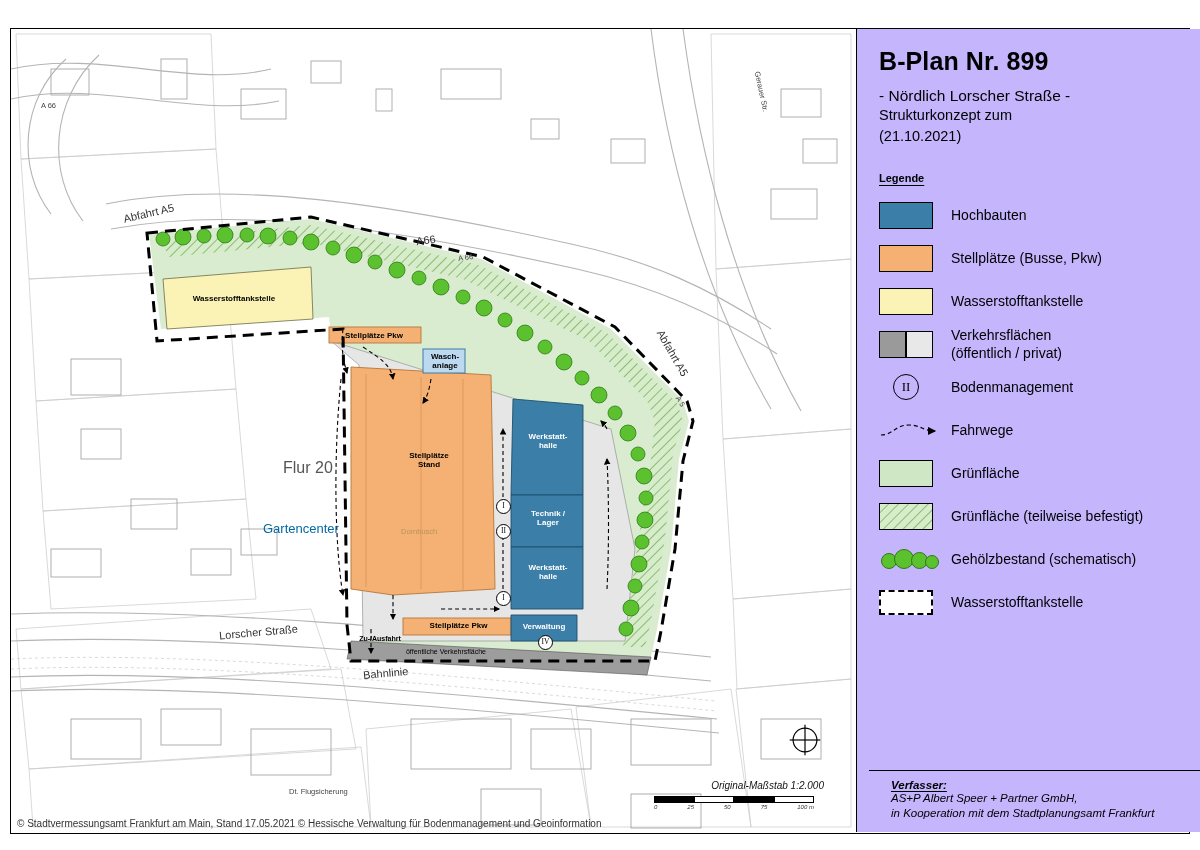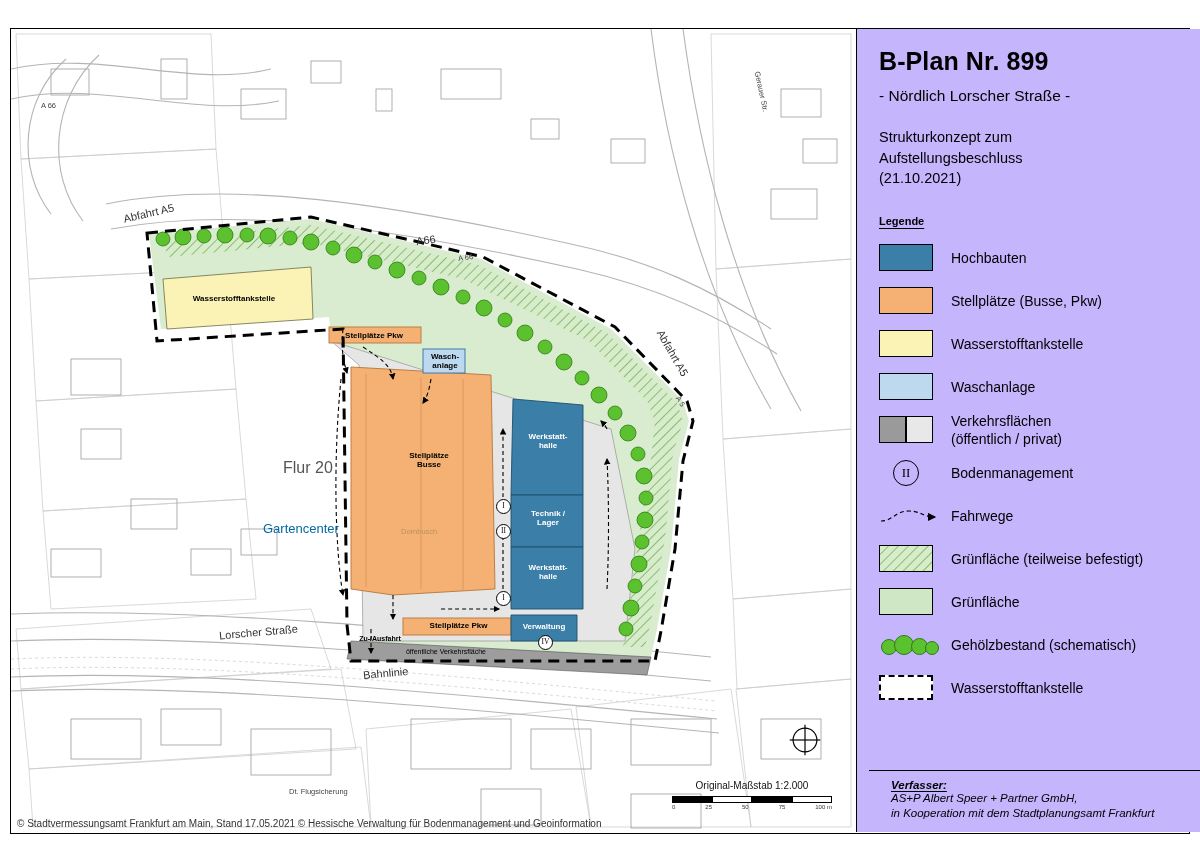--- a/index.html
+++ b/index.html
@@ -80,24 +80,25 @@
     position: absolute;
     left: 6px;
     bottom: 3px;
     font-size: 10px;
     color: #333;
     white-space: nowrap;
   }
 
   .scalebar-wrap {
     position: absolute;
-    right: 14px;
+    right: 32px;
     bottom: 22px;
     width: 180px;
-    text-align: center;
+    text-align: right;
+    font-style: italic;
   }
   .scalebar-title { font-size: 10px; color: #111; margin-bottom: 5px; }
   .scalebar {
     position: relative;
     height: 7px;
     width: 160px;
     margin: 0 auto;
     display: flex;
   }
   .scalebar div { flex: 1; height: 7px; border: 1px solid #000; box-sizing: border-box; }
@@ -139,21 +140,20 @@
     letter-spacing: 0.1px;
   }
   .title-sub {
     font-size: 15.5px;
     color: #000;
     margin-top: 11px;
   }
   .title-desc {
     font-size: 14.5px;
     color: #000;
-    margin-top: 22px;
     line-height: 1.42;
   }
   .legend-heading {
     font-size: 11px;
     font-weight: bold;
     color: #000;
     margin-top: 26px;
     text-decoration: underline;
     text-underline-offset: 3px;
   }
@@ -417,21 +417,21 @@
       <div class="map-label lbl-gray" style="left:252px;top:492px;">Gartencenter</div>
 
       <div class="map-label lbl-tiny" style="left:390px;top:498px;color:#b9915f;">Dornbusch</div>
       <div class="map-label lbl-tiny" style="left:278px;top:758px;">Dt. Flugsicherung</div>
 
       <div class="parcel-lbl" style="left:163px;top:265px;width:120px;">Wasserstofftankstelle</div>
       <div class="parcel-lbl" style="left:318px;top:302px;width:90px;">Stellplätze Pkw</div>
       <div class="parcel-lbl" style="left:414px;top:323px;width:40px;white-space:pre-line;">Wasch-
 anlage</div>
       <div class="parcel-lbl" style="left:383px;top:422px;width:70px;white-space:pre-line;">Stellplätze
-Busse</div>
+Stand</div>
       <div class="parcel-lbl" style="left:502px;top:403px;width:70px;color:#fff;white-space:pre-line;">Werkstatt-
 halle</div>
       <div class="parcel-lbl" style="left:502px;top:480px;width:70px;color:#fff;white-space:pre-line;">Technik /
 Lager</div>
       <div class="parcel-lbl" style="left:502px;top:534px;width:70px;color:#fff;white-space:pre-line;">Werkstatt-
 halle</div>
       <div class="parcel-lbl" style="left:498px;top:593px;width:70px;color:#fff;">Verwaltung</div>
       <div class="parcel-lbl" style="left:400px;top:592px;width:95px;">Stellplätze Pkw</div>
       <div class="parcel-lbl" style="left:338px;top:606px;width:62px;font-size:7px;">Zu-/Ausfahrt</div>
       <div class="parcel-lbl" style="left:360px;top:619px;width:150px;font-size:7px;font-weight:normal;">öffentliche Verkehrsfläche</div>
@@ -466,21 +466,20 @@
 
       <div class="credit">© Stadtvermessungsamt Frankfurt am Main, Stand 17.05.2021 © Hessische Verwaltung für Bodenmanagement und Geoinformation</div>
     </div>
 
     <div class="panel">
       <div class="panel-inner">
         <div class="title-main">B-Plan Nr. 899</div>
         <div class="title-sub">- Nördlich Lorscher Straße -</div>
         <div class="title-desc">
           <div>Strukturkonzept zum</div>
-          <div>Aufstellungsbeschluss</div>
           <div>(21.10.2021)</div>
         </div>
 
         <div class="legend-heading">Legende</div>
 
         <div class="legend-list">
 
           <div class="legend-row">
             <div class="legend-key">
               <div class="swatch" style="background:#3b7ea8;"></div>
@@ -495,26 +494,20 @@
             <div class="legend-text">Stellplätze (Busse, Pkw)</div>
           </div>
 
           <div class="legend-row">
             <div class="legend-key">
               <div class="swatch" style="background:#fbf3b6;"></div>
             </div>
             <div class="legend-text">Wasserstofftankstelle</div>
           </div>
 
-          <div class="legend-row">
-            <div class="legend-key">
-              <div class="swatch" style="background:#bcd9f0;"></div>
-            </div>
-            <div class="legend-text">Waschanlage</div>
-          </div>
 
           <div class="legend-row">
             <div class="legend-key">
               <div class="swatch sw-split" style="border:none;">
                 <span style="background:#9a9a9a;"></span>
                   <span style="background:#e8e8e8;"></span>
               </div>
             </div>
             <div class="legend-text">
               <div>Verkehrsflächen</div>
@@ -538,32 +531,32 @@
                   </marker>
                 </defs>
                 <path d="M2,16 C14,16 16,6 30,6 C42,6 44,12 56,12" fill="none" stroke="#000" stroke-width="1.2" stroke-dasharray="4 3" marker-end="url(#lgArrow)"></path>
               </svg>
             </div>
             <div class="legend-text">Fahrwege</div>
           </div>
 
           <div class="legend-row">
             <div class="legend-key">
+              <div class="swatch" style="background:#cfe7c4;"></div>
+            </div>
+            <div class="legend-text">Grünfläche</div>
+          </div>
+
+          <div class="legend-row">
+            <div class="legend-key">
               <svg width="54" height="27" viewBox="0 0 54 27">
                 <rect x="0.5" y="0.5" width="53" height="26" fill="url(#hatchGreen)" stroke="#000" stroke-width="1"></rect>
               </svg>
             </div>
             <div class="legend-text">Grünfläche (teilweise befestigt)</div>
-          </div>
-
-          <div class="legend-row">
-            <div class="legend-key">
-              <div class="swatch" style="background:#cfe7c4;"></div>
-            </div>
-            <div class="legend-text">Grünfläche</div>
           </div>
 
           <div class="legend-row">
             <div class="legend-key">
               <div class="trees">
                 <i style="width:14px;height:14px;"></i>
                 <i style="width:18px;height:18px;"></i>
                 <i style="width:15px;height:15px;"></i>
                 <i style="width:12px;height:12px;"></i>
               </div>

